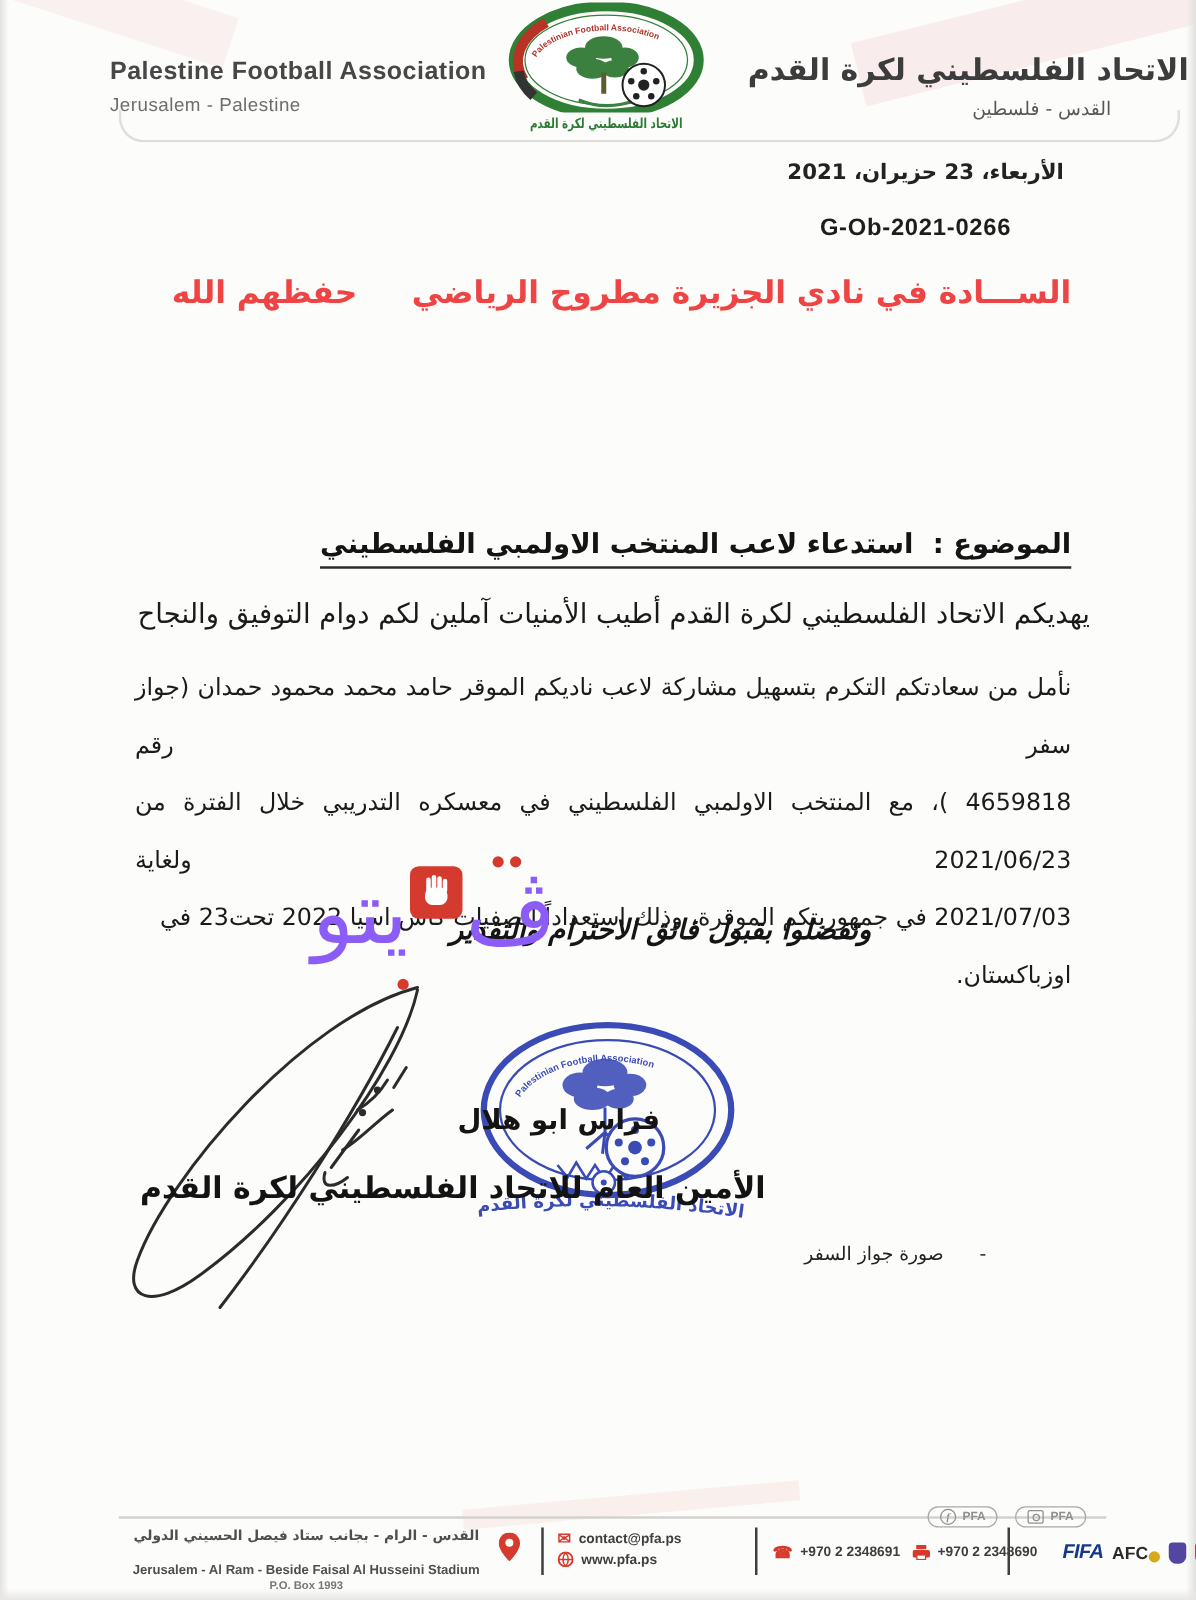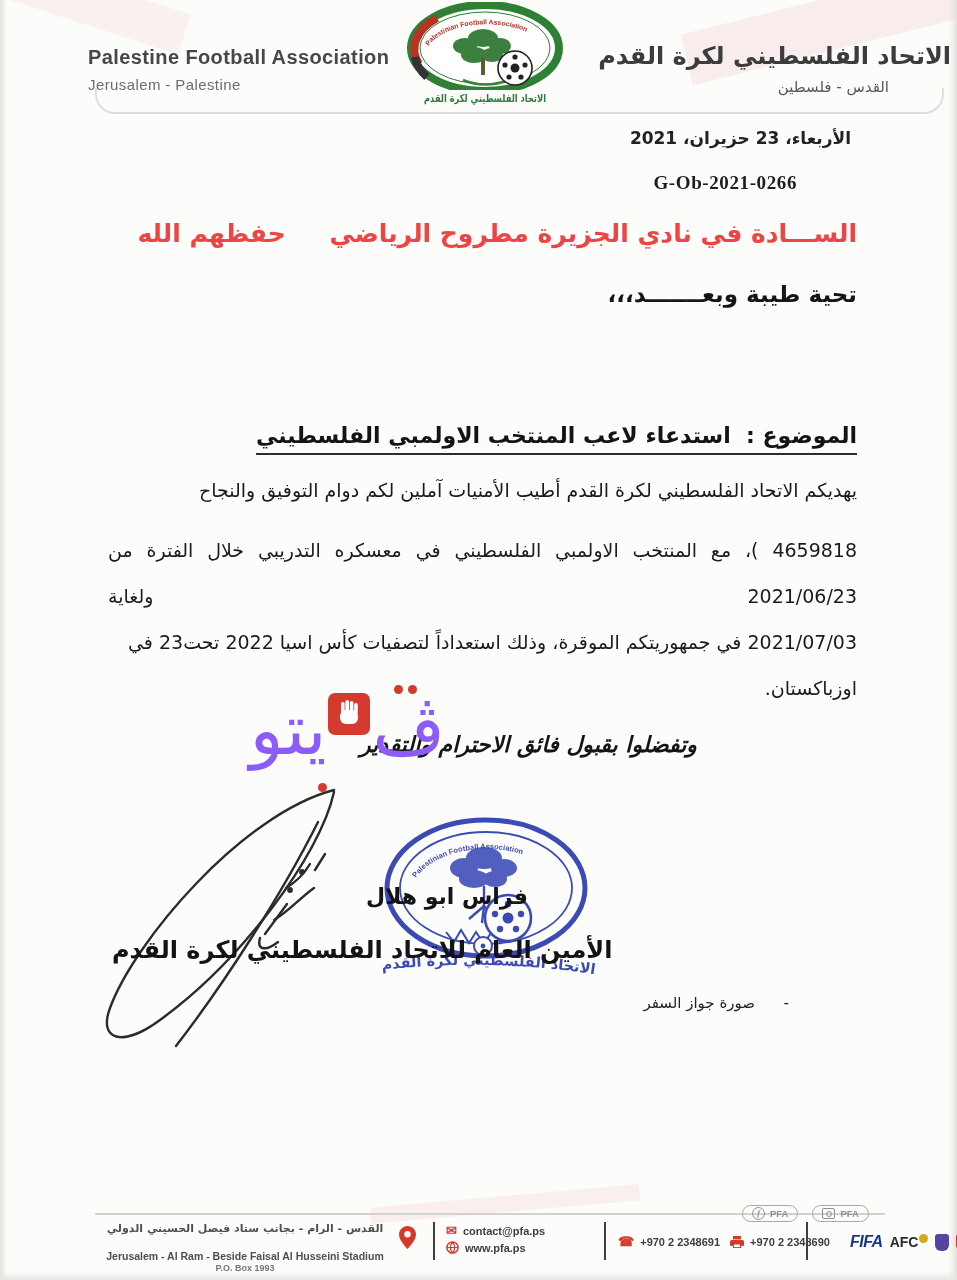--- a/index.html
+++ b/index.html
@@ -17,27 +17,27 @@
   .hdr-en{left:88px;top:46px;}
   .hdr-en-title{font-family:"Liberation Sans",sans-serif;font-size:20px;font-weight:700;color:#474747;letter-spacing:.4px;}
   .hdr-en-sub{font-family:"Liberation Sans",sans-serif;font-size:15px;color:#6d6d6d;margin-top:7px;letter-spacing:.4px;}
   .hdr-ar{right:6px;top:42px;text-align:right;direction:rtl;}
   .hdr-ar-title{font-size:24px;font-weight:700;color:#3c3c3c;}
   .hdr-ar-sub{font-size:15px;color:#585858;margin-top:8px;margin-left:2px;padding-right:62px;}
   .hdr-rule{left:95px;top:88px;width:845px;height:24px;border-left:2px solid #e0dfdc;border-right:2px solid #e0dfdc;
             border-bottom:2px solid #dedddb;border-radius:0 0 20px 20px;}
   
   .date{top:128px;right:106px;font-size:17px;font-weight:600;direction:rtl;color:#222;}
-  .ref{top:172px;right:160px;font-family:Liberation Serif, serif;font-size:19px;font-weight:600;letter-spacing:.6px;color:#1d1d1d;}
+  .ref{top:172px;right:148px;font-family:Liberation Sans, sans-serif;font-size:19px;font-weight:600;letter-spacing:.6px;color:#1d1d1d;}
   
   .addressee{top:219px;right:100px;font-size:25px;font-weight:700;direction:rtl;white-space:pre;color:#ef4444;}
   .greeting{top:281px;right:100px;font-size:23px;font-weight:700;direction:rtl;color:#161616;}
   .subject{top:423px;right:100px;font-size:22px;font-weight:700;direction:rtl;white-space:pre;
            padding-bottom:5px;border-bottom:2px solid #2c2c2c;color:#141414;}
-  .intro{top:479px;right:100px;font-size:19px;direction:rtl;color:#1a1a1a;}
+  .intro{top:479px;right:85px;font-size:22px;direction:rtl;color:#1a1a1a;}
   .bodypar{top:527px;left:108px;right:100px;}
   .body-line{direction:rtl;font-size:19px;line-height:46px;color:#1b1b1b;text-align:justify;}
   .body-line.j{text-align-last:justify;}
   .body-line.last{text-align:right;text-align-last:right;}
   .closing{top:732px;right:260px;font-size:22px;font-weight:700;direction:rtl;z-index:2;color:#151515;font-style:italic;}
   
   .watermark{left:220px;top:683px;width:225px;height:115px;z-index:6;display:flex;direction:rtl;align-items:flex-start;}
   .wm-letter{font-size:70px;line-height:95px;font-weight:400;color:#8b5cf6;}
   .wm-hand{width:42px;height:42px;background:#d43a2e;border-radius:7px;margin:10px 2px 0 2px;display:flex;align-items:center;justify-content:center;}
   .wm-dot{position:absolute;width:9px;height:9px;border-radius:50%;background:#d43a2e;}
@@ -56,21 +56,21 @@
   .f-pin{left:399px;top:1226px;}
   .fdiv{top:1222px;height:38px;border-left:2px solid #3f3f3f;}
   .d1{left:433px;} .d2{left:604px;} .d3{left:806px;}
   .f-contact{left:446px;top:1224px;display:flex;flex-direction:column;gap:4px;}
   .f-row{display:flex;align-items:center;gap:6px;font-family:"Liberation Sans",sans-serif;
          font-size:11px;font-weight:700;color:#3e3e3e;}
   .f-phones{left:618px;top:1235px;display:flex;align-items:center;gap:10px;}
   .ficon{color:#d63a2c;font-size:13px;line-height:13px;}
   .f-logos{left:814px;top:1233px;display:flex;align-items:center;gap:7px;padding-left:36px;}
   .fifa{font-family:"Liberation Sans",sans-serif;font-style:italic;font-size:16px;font-weight:800;color:#16388c;letter-spacing:-.5px;}
-  .afc{font-family:"Liberation Sans",sans-serif;font-size:14px;font-weight:800;color:#2b2b2b;display:flex;align-items:flex-start;}
+  .afc{font-family:"Liberation Sans",sans-serif;font-size:14px;font-weight:800;color:#2b2b2b;display:flex;align-items:flex-end;}
   .afc-ball{width:9px;height:9px;border-radius:50%;background:#d8a818;margin-left:1px;}
   .shield{width:14px;height:17px;border-radius:3px 3px 6px 6px;}
   .sh1{background:#5346a0;} .sh2{background:#c4392e;}
   .f-social{left:742px;top:1205px;display:flex;gap:14px;}
   .pill{display:flex;align-items:center;gap:5px;border:1.5px solid #a8a8a8;border-radius:12px;padding:1px 9px;
         font-family:"Liberation Sans",sans-serif;font-size:9.5px;font-weight:700;color:#8f8f8f;}
   .pill .pic{width:11px;height:11px;border:1.2px solid #8f8f8f;border-radius:50%;display:flex;align-items:center;
         justify-content:center;font-size:8px;font-family:"Liberation Serif",serif;font-style:italic;}
   .pill .cam{width:11px;height:9px;border:1.2px solid #8f8f8f;border-radius:2px;position:relative;}
   .pill .cam::after{content:"";position:absolute;left:3px;top:1.5px;width:4px;height:4px;border:1px solid #8f8f8f;border-radius:50%;}
@@ -126,25 +126,25 @@
   <div class="abs hdr-ar">
     <div class="hdr-ar-title">الاتحاد الفلسطيني لكرة القدم</div>
     <div class="hdr-ar-sub">القدس - فلسطين</div>
   </div>
   <div class="abs hdr-rule"></div>
 
   <div class="abs date">الأربعاء، 23 حزيران، 2021</div>
   <div class="abs ref">G-Ob-2021-0266</div>
 
   <div class="abs addressee">الســـادة في نادي الجزيرة مطروح الرياضي     حفظهم الله</div>
-  <div class="abs greeting">تحية طيبة وبعـــــــد،،،</div>
   <div class="abs subject">الموضوع :  استدعاء لاعب المنتخب الاولمبي الفلسطيني</div>
   <div class="abs intro">يهديكم الاتحاد الفلسطيني لكرة القدم أطيب الأمنيات آملين لكم دوام التوفيق والنجاح</div>
 
   <div class="abs bodypar">
+    <div class="body-line j">نأمل من سعادتكم التكرم بتسهيل مشاركة لاعب ناديكم الموقر حامد محمد محمود حمدان (جواز سفر رقم</div>
     <div class="body-line j">4659818 )، مع المنتخب الاولمبي الفلسطيني في معسكره التدريبي خلال الفترة من 2021/06/23 ولغاية</div>
     <div class="body-line last">2021/07/03 في جمهوريتكم الموقرة، وذلك استعداداً لتصفيات كأس اسيا 2022 تحت23 في اوزباكستان.</div>
   </div>
 
   <div class="abs closing">وتفضلوا بقبول فائق الاحترام والتقدير</div>
 
   <div class="abs watermark">
     <span class="wm-letter">ڤ</span>
     <span class="wm-hand">
       <svg width="26" height="28" viewBox="0 0 26 28">

